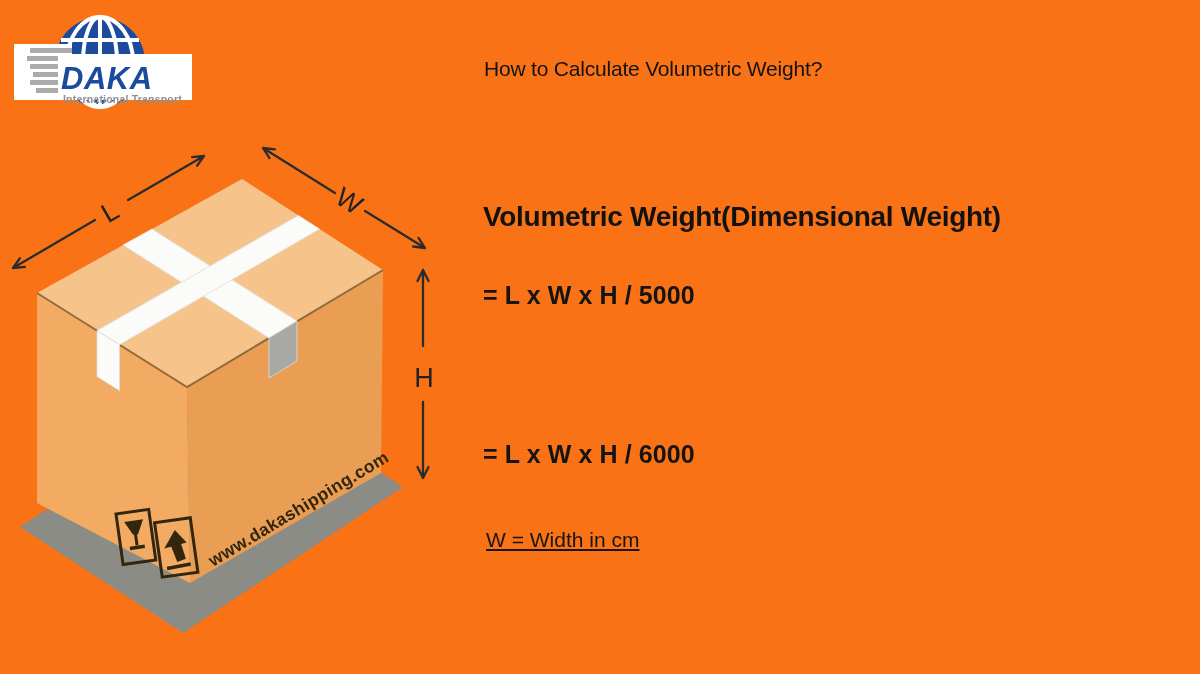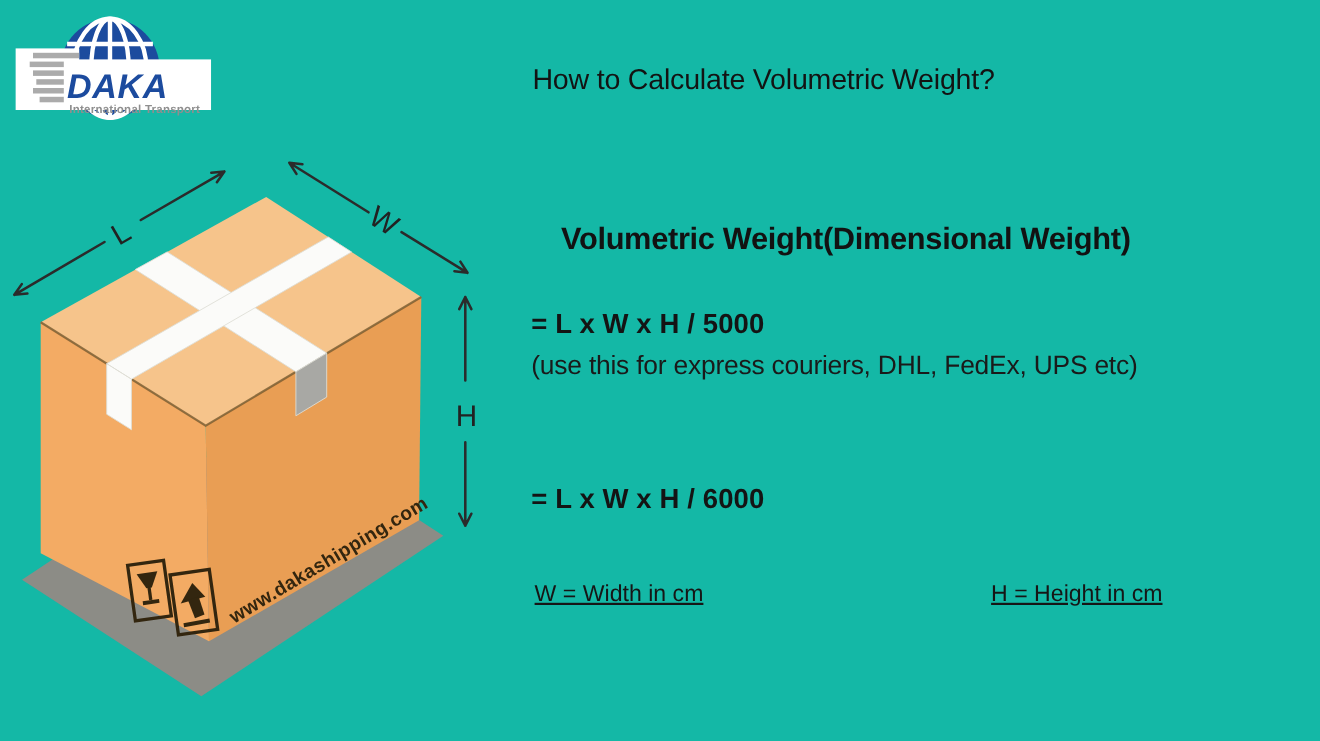--- a/index.html
+++ b/index.html
@@ -7,34 +7,34 @@
   body {
     font-family: "Liberation Sans", sans-serif;
     background: #ffffff;
     overflow: hidden;
     position: relative;
   }
   .stage {
     position: absolute;
     left: 0; top: 0;
     width: 1200px; height: 674px;
-    background: #14b8a6;
+    background: #f97316;
   }
   
   .logo { position: absolute; left: 14px; top: 10px; width: 178px; height: 104px; }
   
   .box-figure { position: absolute; left: 0; top: 134px; width: 460px; height: 540px; }
   
   .title {
     position: absolute; left: 484px; top: 57px;
-    font-size: 26px; font-weight: 500; color: #131313;
+    font-size: 21px; font-weight: 500; color: #131313;
     letter-spacing: -0.2px; white-space: nowrap;
   }
   .def-heading {
-    position: absolute; left: 510px; top: 201px;
+    position: absolute; left: 483px; top: 201px;
     font-size: 28px; font-weight: 700; color: #121212;
     letter-spacing: -0.3px; white-space: nowrap;
   }
   .formula-block { position: absolute; left: 483px; white-space: nowrap; }
   .formula-block.fb1 { top: 281px; }
   .formula-block.fb2 { top: 408px; margin-top: 32px; }
   .formula {
     font-size: 25px; font-weight: 700; color: #141414;
     letter-spacing: 0.1px; margin-bottom: 9px;
   }
@@ -152,23 +152,21 @@
         </g>
         <text x="424" y="253" text-anchor="middle">H</text>
       </g>
     </svg>
   </div>
 
   <div class="def-heading">Volumetric Weight(Dimensional Weight)</div>
 
   <div class="formula-block fb1">
     <div class="formula">= L x W x H / 5000</div>
-    <div class="note">(use this for express couriers, DHL, FedEx, UPS etc)</div>
   </div>
 
   <div class="formula-block fb2">
     <div class="formula">= L x W x H / 6000</div>
   </div>
 
   <div class="legend-item legend-w">W = Width in cm</div>
-  <div class="legend-item legend-h">H = Height in cm</div>
 
 </div>
 
 </body></html>

